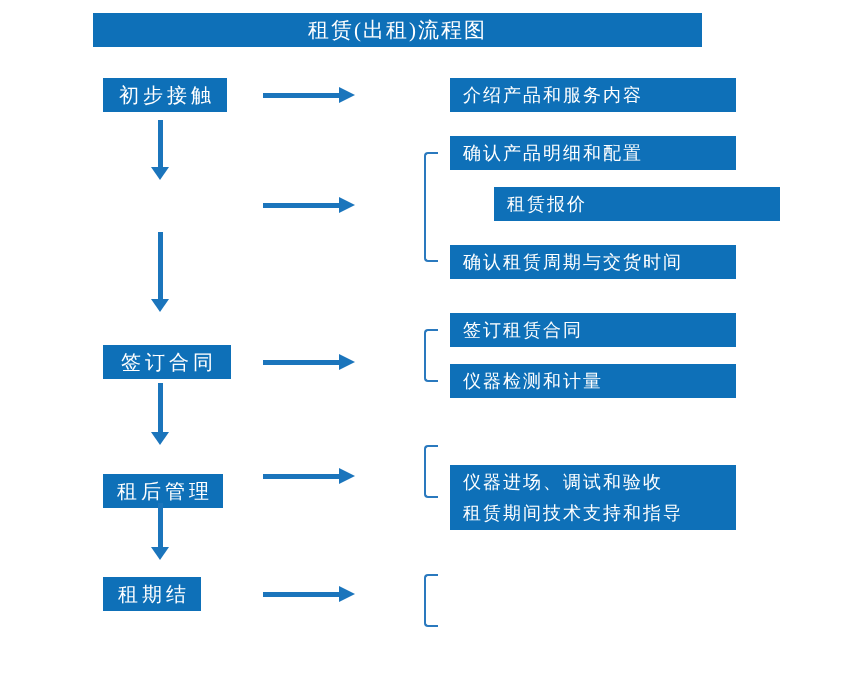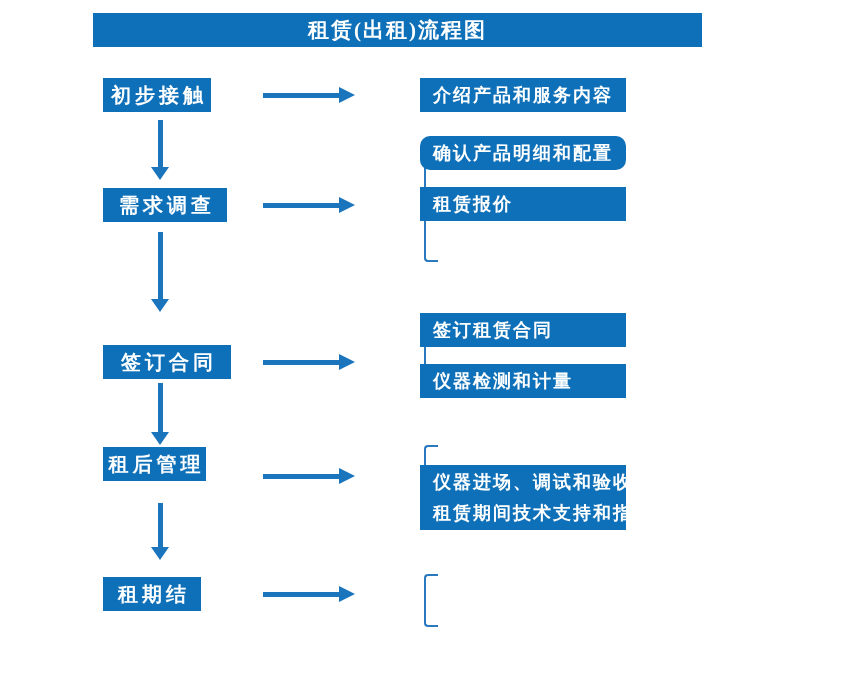--- a/index.html
+++ b/index.html
@@ -1,30 +1,30 @@
 <!DOCTYPE html>
 <html><head>
 <meta charset="utf-8">
 <style>
   html,body{margin:0;padding:0;background:#ffffff;}
   .canvas{
     position:relative;width:844px;height:688px;background:#ffffff;overflow:hidden;
-    font-family:"Liberation Serif","DejaVu Serif",serif;font-weight:bold;
+    font-family:"Liberation Serif","DejaVu Serif",serif;font-weight:normal;
   }
   .bluebox{position:absolute;background:#0e70b8;color:#ffffff;}
   .title-bar{
     left:93px;top:13px;width:609px;height:34px;line-height:34px;
     text-align:center;font-size:21px;letter-spacing:2px;
   }
   .stage{
     left:103px;height:34px;line-height:34px;text-align:center;
     font-size:20px;letter-spacing:4px;text-indent:4px;
   }
   .obox{
-    left:420px;width:206px;height:34px;line-height:35px;font-size:18px;
+    left:450px;width:286px;height:34px;line-height:35px;font-size:18px;
     letter-spacing:2px;padding-left:13px;box-sizing:border-box;white-space:nowrap;
   }
   .harrow{position:absolute;left:263px;width:92px;height:17px;}
   .harrow .hline{position:absolute;left:0;top:6px;width:77px;height:5px;background:#1b75bc;}
   .harrow .hhead{
     position:absolute;right:0;top:0;width:0;height:0;
     border-top:8.5px solid transparent;border-bottom:8.5px solid transparent;
     border-left:16px solid #1b75bc;
   }
   .varrow{position:absolute;left:151px;width:18px;}
@@ -40,24 +40,23 @@
     border-top-left-radius:4px;border-bottom-left-radius:4px;
   }
 </style>
 </head>
 <body>
 
 <div class="canvas">
 
   <div class="bluebox title-bar">租赁(出租)流程图</div>
 
-  <div class="bluebox stage" style="top:78px;width:108px;">初步接触</div>
-  <div class="bluebox stage" style="top:188px;width:124px;">需求调查</div>
+  <div class="bluebox stage" style="top:78px;width:124px;">初步接触</div>
   <div class="bluebox stage" style="top:345px;width:128px;">签订合同</div>
-  <div class="bluebox stage" style="top:447px;width:103px;">租后管理</div>
+  <div class="bluebox stage" style="top:474px;width:120px;">租后管理</div>
   <div class="bluebox stage" style="top:577px;width:98px;">租期结束</div>
 
   <div class="varrow" style="top:120px;height:60px;">
       <div class="vline"></div>
       <div class="vhead"></div>
     </div>
   <div class="varrow" style="top:232px;height:80px;">
       <div class="vline"></div>
       <div class="vhead"></div>
     </div>
@@ -91,22 +90,23 @@
       <div class="hhead"></div>
     </div>
 
   <div class="bracket" style="top:152px;height:110px;"></div>
   <div class="bracket" style="top:329px;height:53px;"></div>
   <div class="bracket" style="top:445px;height:53px;"></div>
   <div class="bracket" style="top:574px;height:53px;"></div>
 
   <div class="bluebox obox" style="top:78px;">介绍产品和服务内容</div>
 
-  <div class="bluebox obox" style="top:136px;border-radius:10px;">确认产品明细和配置</div>
-  <div class="bluebox obox" style="top:187px;">租赁报价</div>
+  <div class="bluebox obox" style="top:136px;">确认产品明细和配置</div>
+  <div class="bluebox obox" style="top:187px;margin-left:44px;">租赁报价</div>
+  <div class="bluebox obox" style="top:245px;">确认租赁周期与交货时间</div>
 
   <div class="bluebox obox" style="top:313px;">签订租赁合同</div>
   <div class="bluebox obox" style="top:364px;">仪器检测和计量</div>
 
   <div class="bluebox obox" style="top:425px;margin-top:40px;">仪器进场、调试和验收</div>
   <div class="bluebox obox" style="top:496px;">租赁期间技术支持和指导</div>
 
 
 </div>
 

